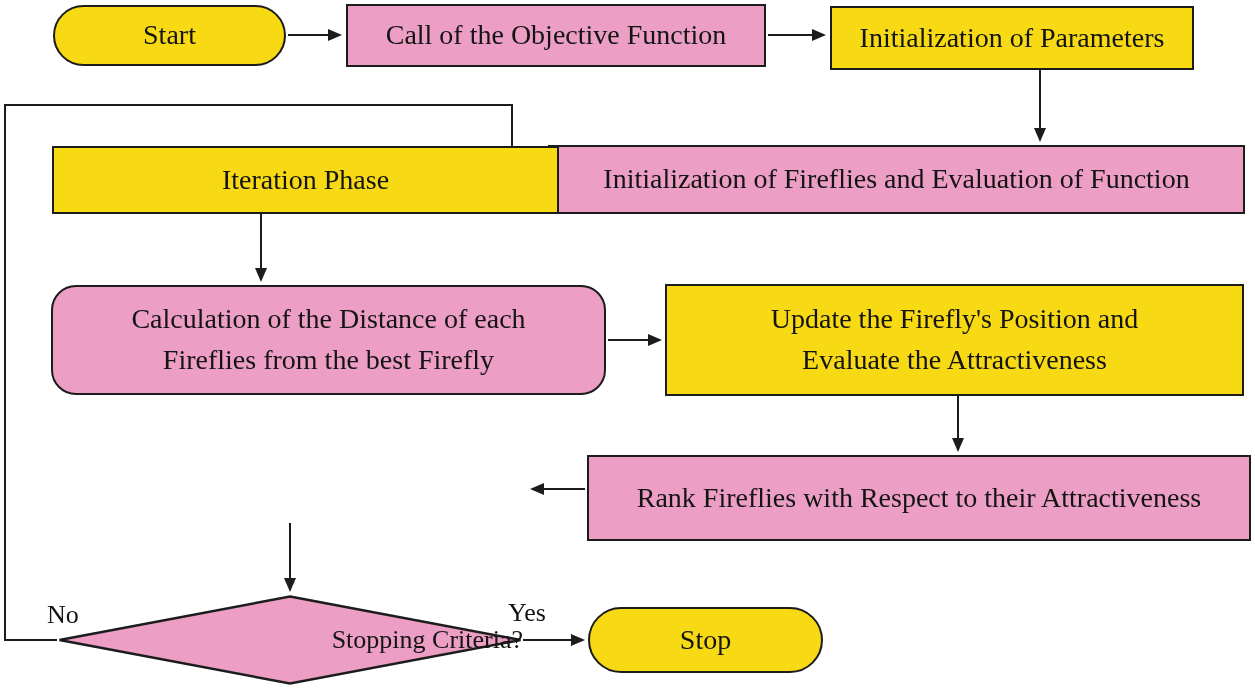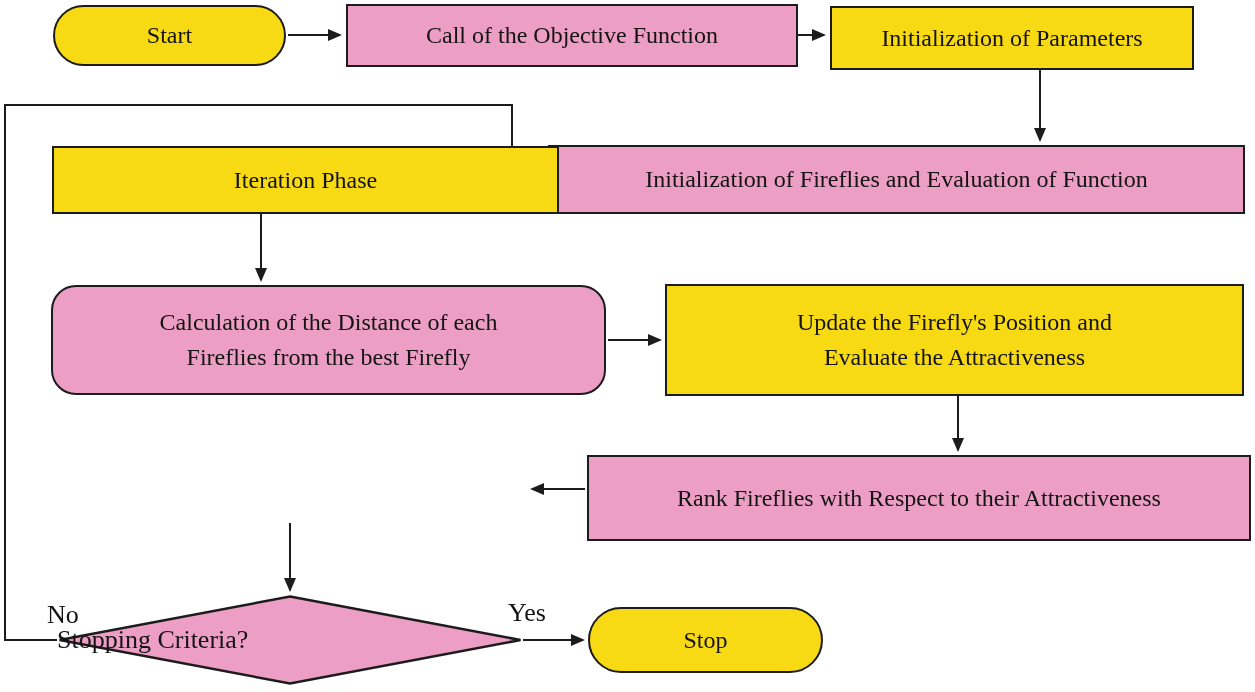--- a/index.html
+++ b/index.html
@@ -19,32 +19,32 @@
   }
   .node {
     position: absolute;
     box-sizing: border-box;
     display: flex;
     align-items: center;
     justify-content: center;
     text-align: center;
     border: 2.5px solid #1c1c1c;
     color: #141414;
-    font-size: 24px;
+    font-size: 28px;
     line-height: 1.45;
     white-space: pre-line;
   }
   .node.yellow { background: #f7d914; }
   .node.pink   { background: #ec9ec4; }
   .stadium { border-radius: 33px; }
   .diamond-wrap {
     position: absolute;
     display: flex;
     align-items: center;
-    justify-content: flex-start;
+    justify-content: flex-end;
   }
   .diamond-wrap svg { position: absolute; left: 0; top: 0; }
   .diamond-label {
     position: relative;
     z-index: 2;
     color: #141414;
     font-size: 26px;
     text-align: center;
     white-space: nowrap;
   }
@@ -78,21 +78,21 @@
       <path d="M585 489 L532 489" marker-end="url(#arrow)"></path>
       <path d="M290 523 L290 590" marker-end="url(#arrow)"></path>
       <path d="M523 640 L583 640" marker-end="url(#arrow)"></path>
     </g>
   </svg>
 
   <div class="node stadium yellow" style="left:53px; top:5px; width:233px; height:61px;">
     <span>Start</span>
   </div>
 
-  <div class="node pink" style="left:346px; top:4px; width:452px; height:63px;text-align:center;">
+  <div class="node pink" style="left:346px; top:4px; width:420px; height:63px;text-align:center;">
     <span>Call of the Objective Function</span>
   </div>
 
   <div class="node yellow" style="left:830px; top:6px; width:364px; height:64px;">
     <span>Initialization of Parameters</span>
   </div>
 
   <div class="node pink" style="left:548px; top:145px; width:697px; height:69px;">
     <span>Initialization of Fireflies and Evaluation of Function</span>
   </div>

